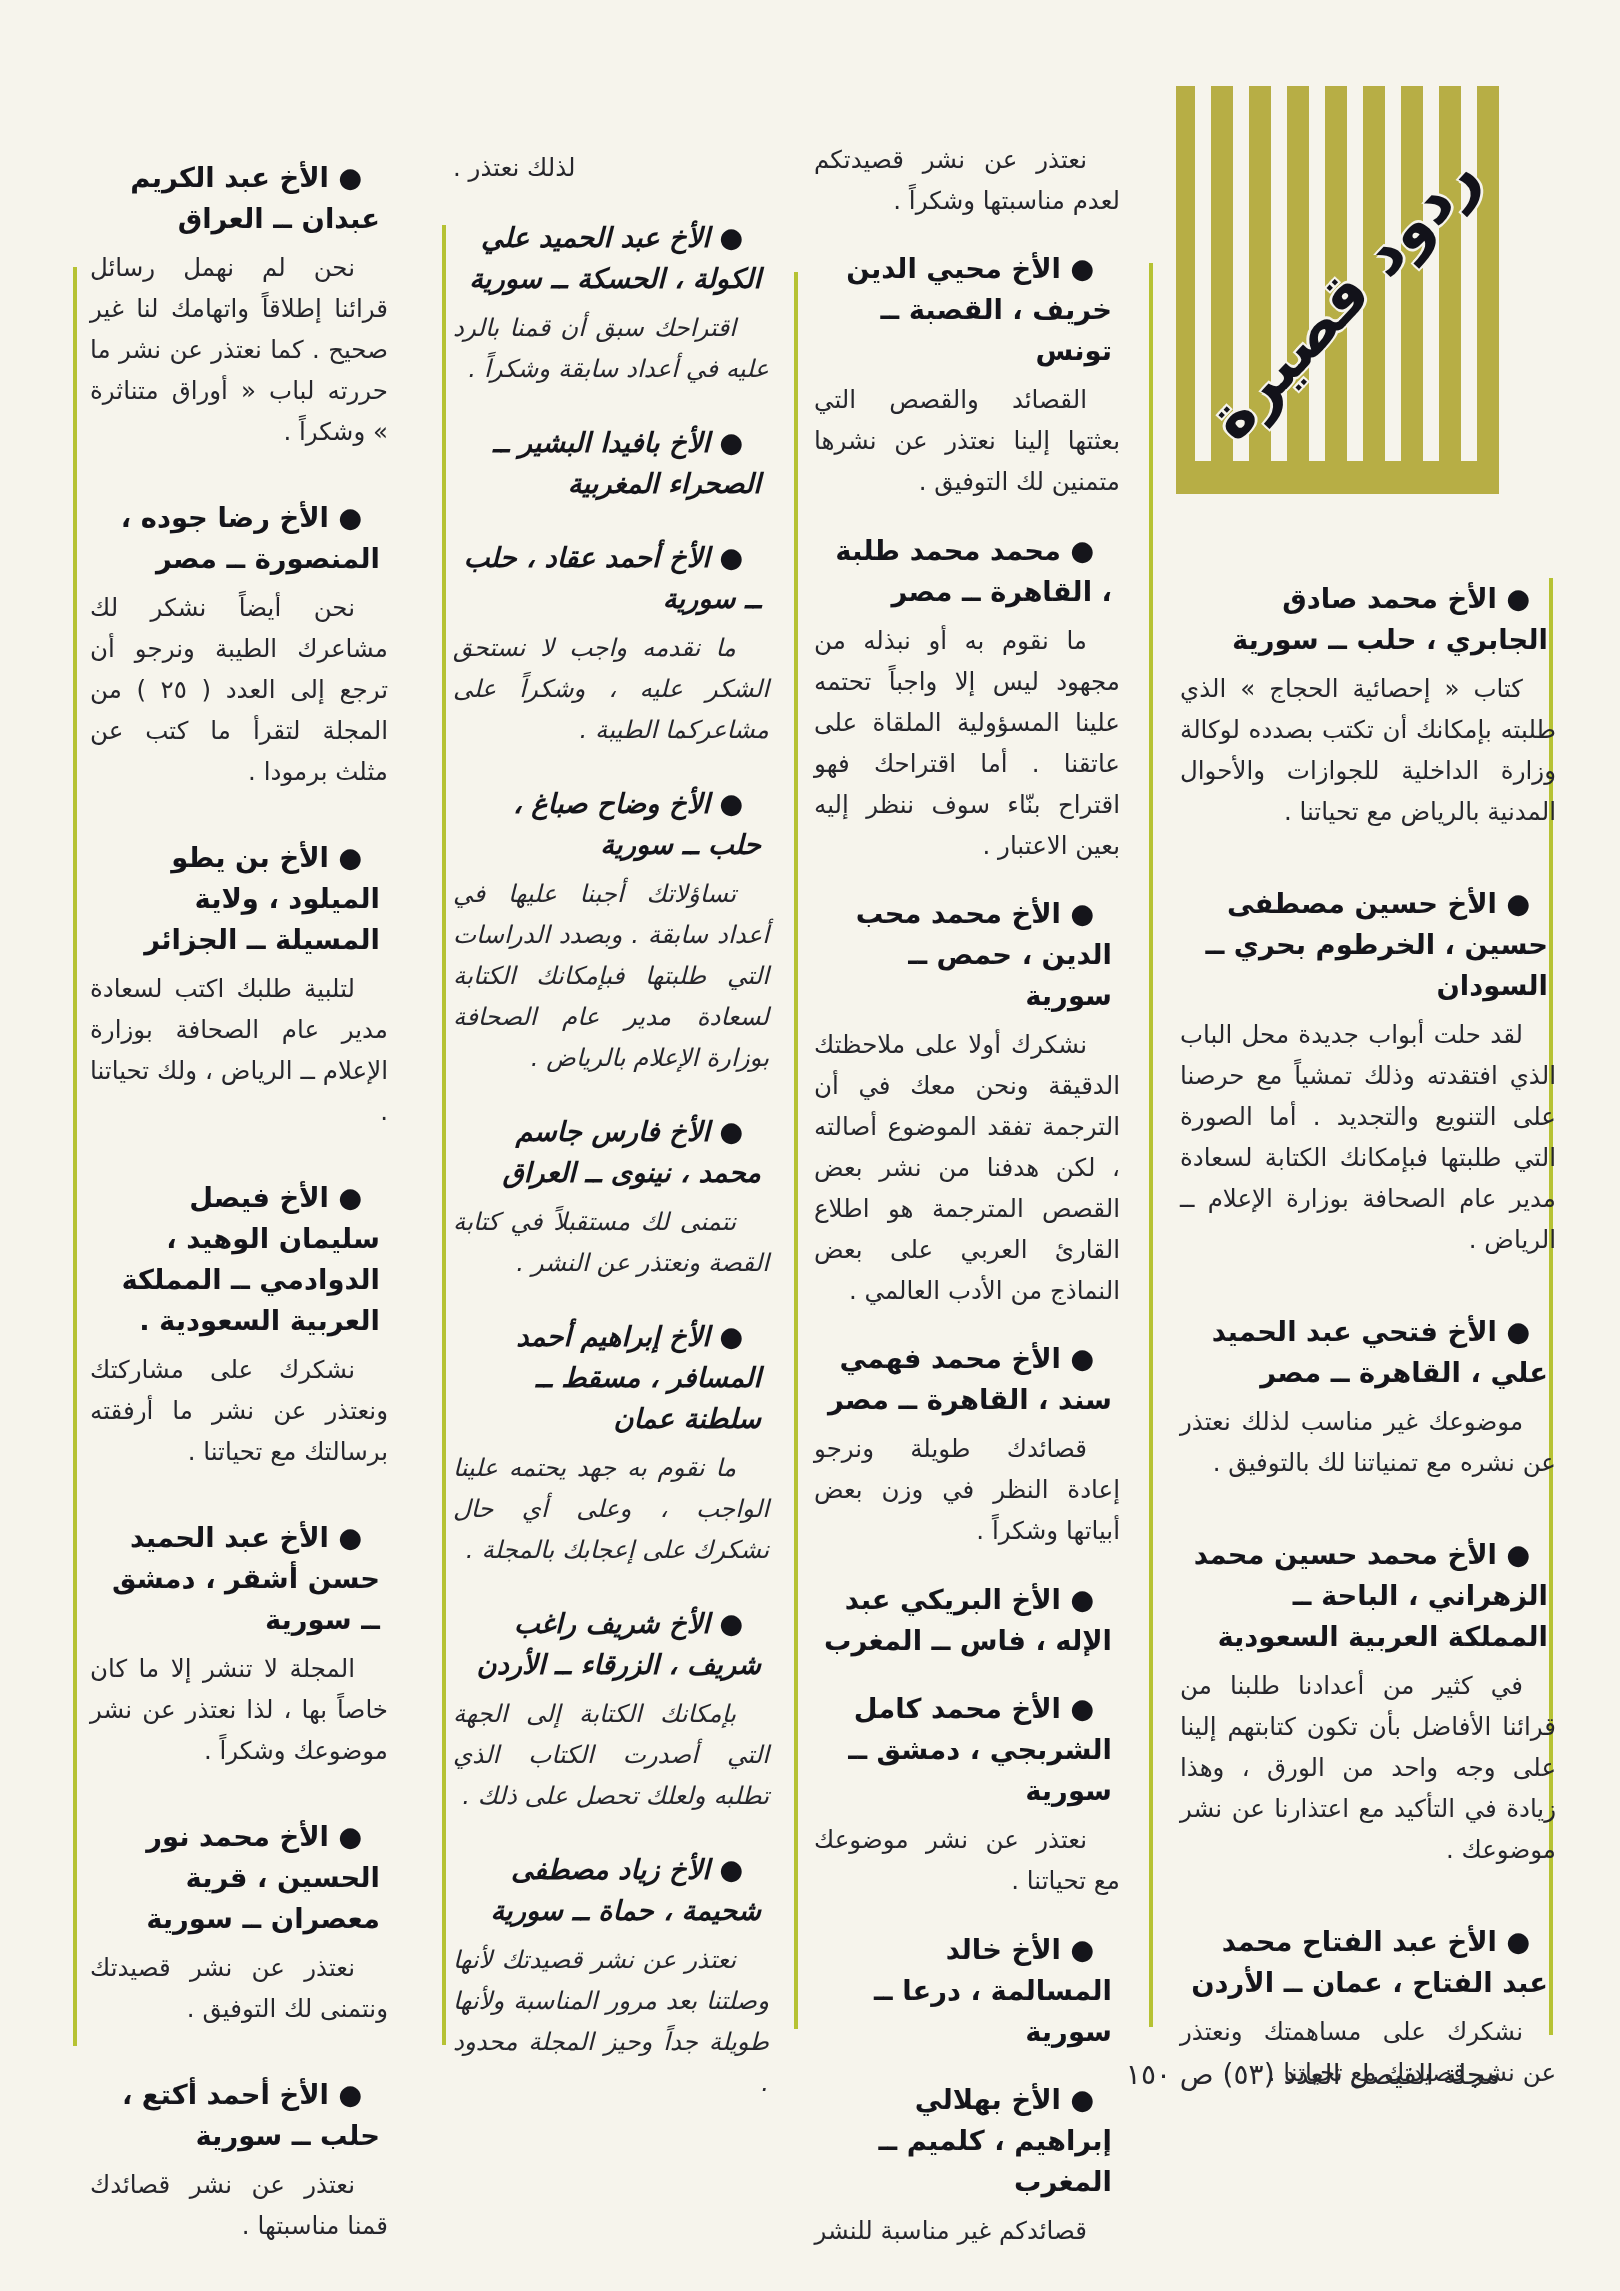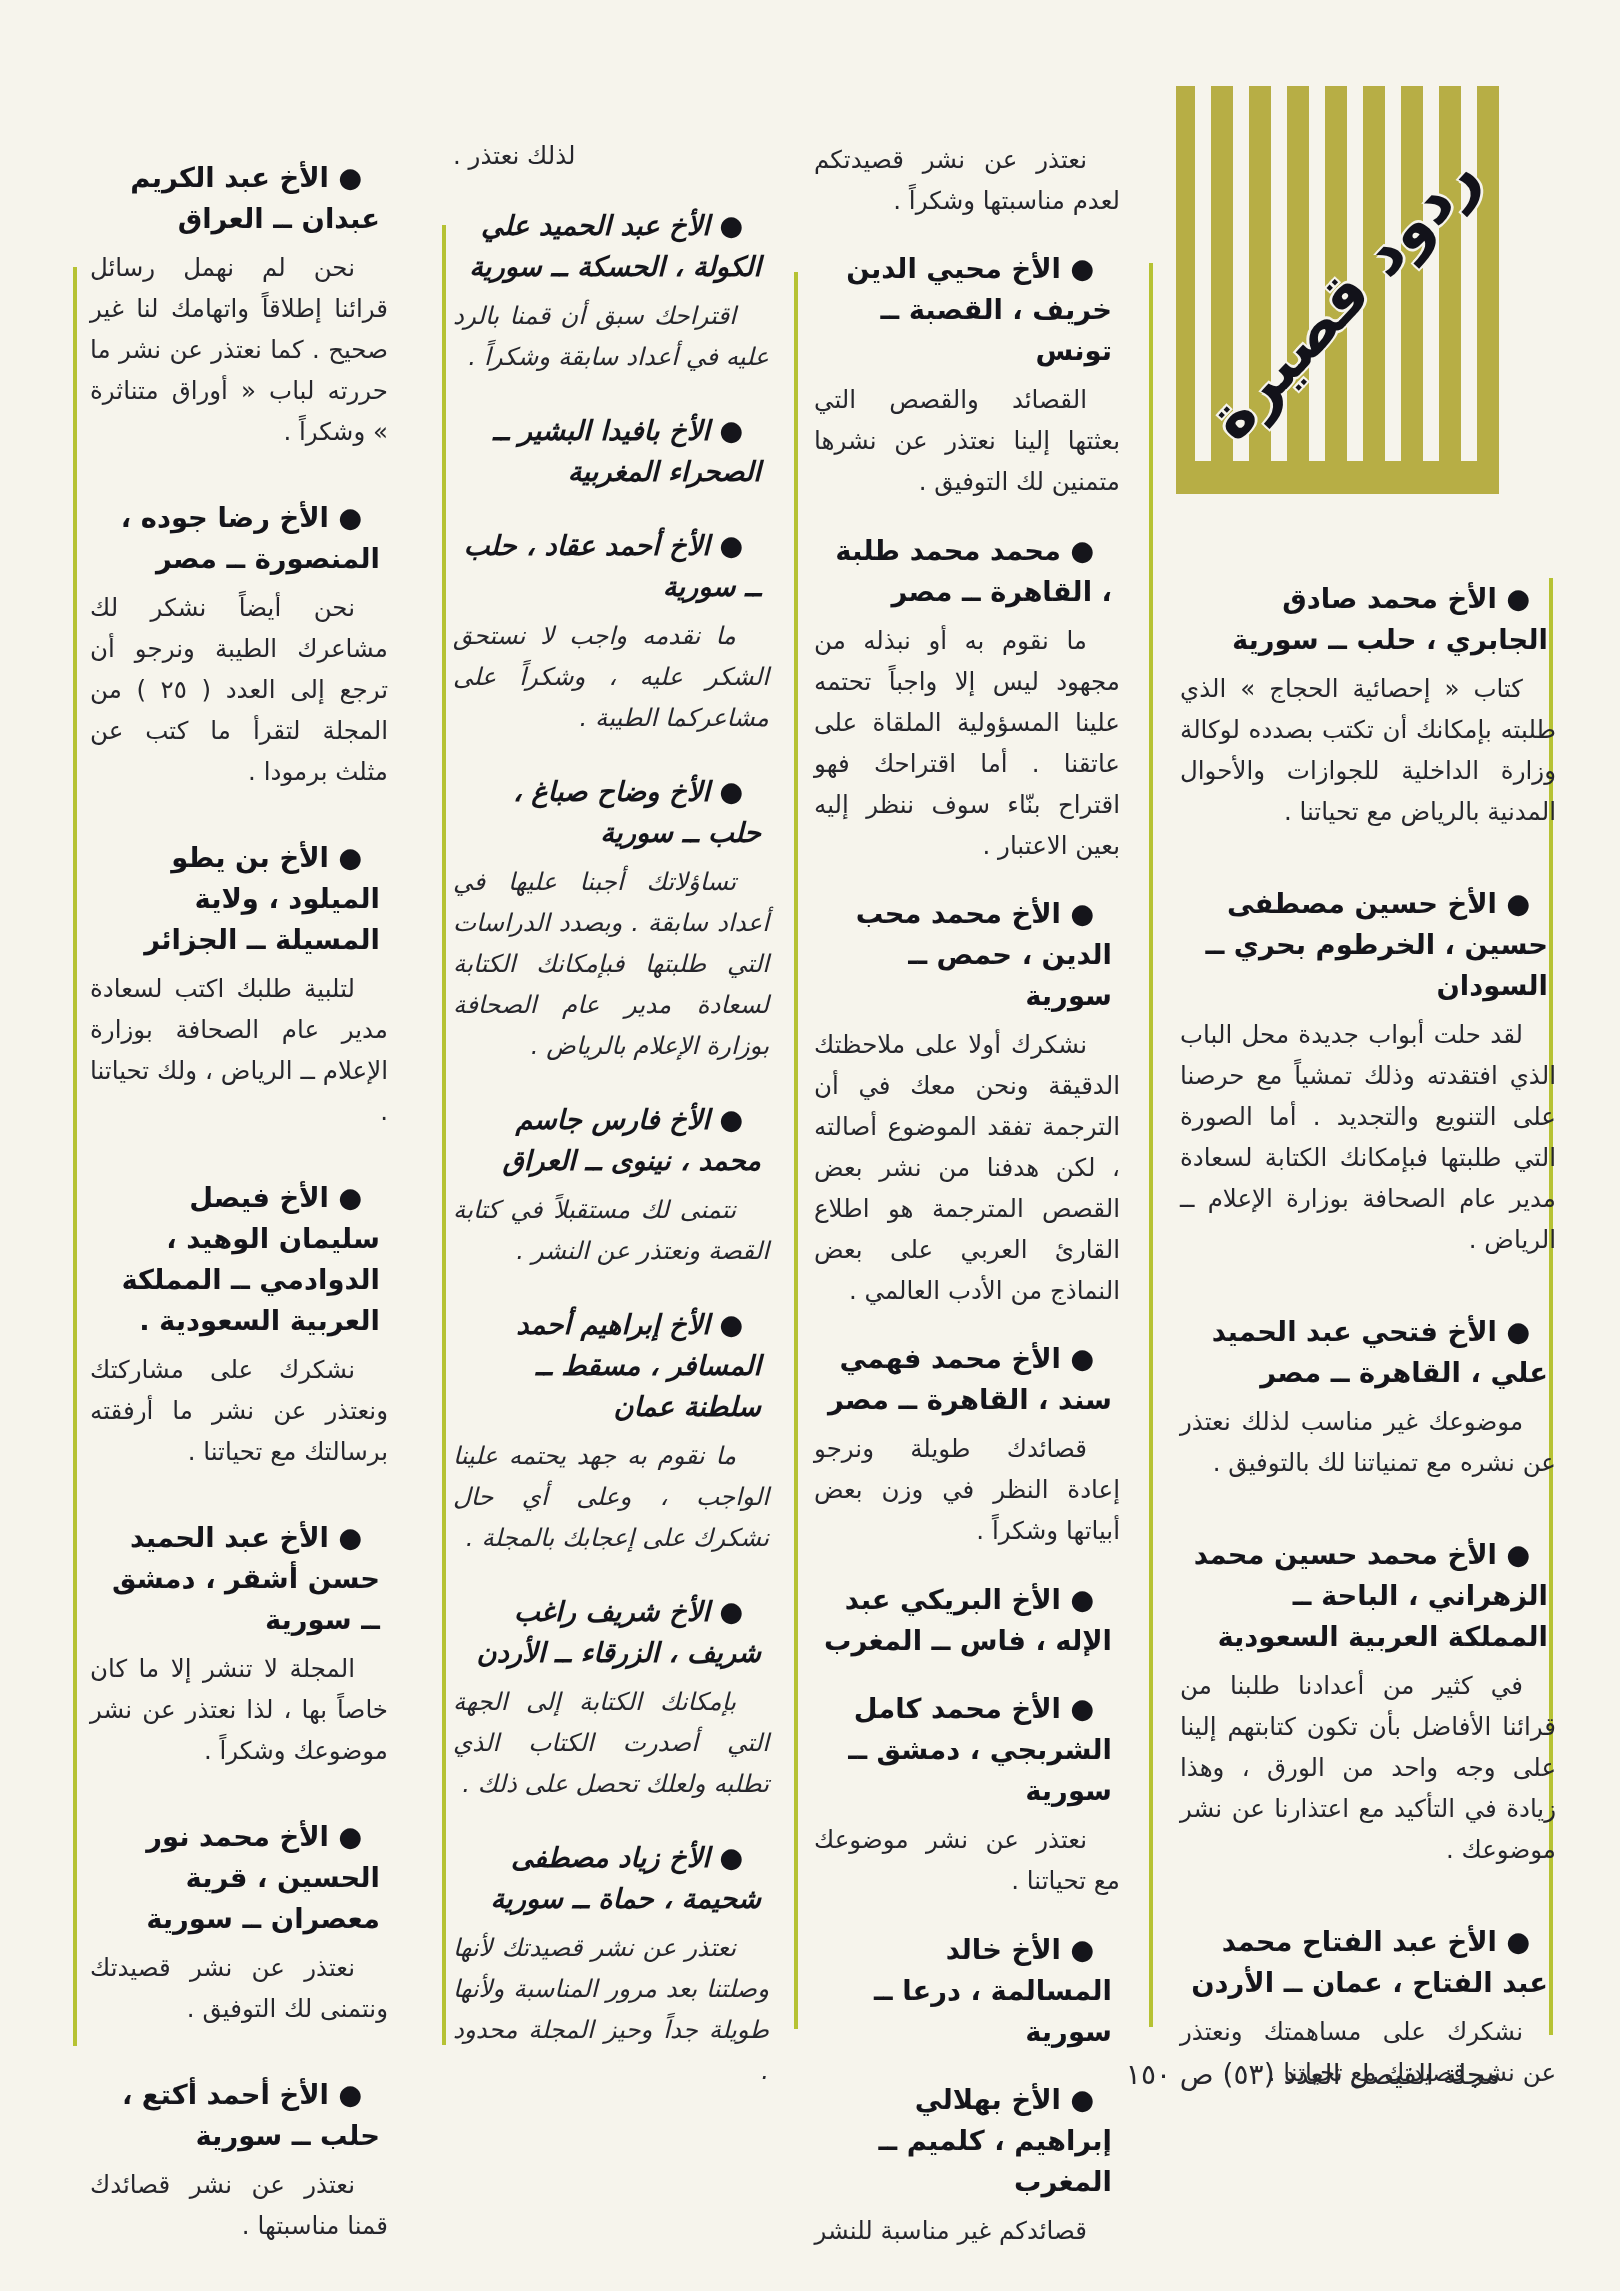--- a/index.html
+++ b/index.html
@@ -61,21 +61,21 @@
   }
   .b{
     margin:3.9px 0 0 0;
     font-size:24.5px;line-height:41px;
     text-align:justify;
     text-indent:33px;
     color:#26262c;
   }
   .b:empty{display:none;}
   .lead{
-    margin:0 0 29px 0;
+    margin:12px 0 29px 0;
     font-size:24.5px;line-height:41px;
     text-align:left;
     color:#26262c;
   }
   .lead:empty{display:none;}
 
   
   .footer{
     position:absolute;top:2058px;right:120px;
     font-size:28px;color:#26262c;white-space:nowrap;

